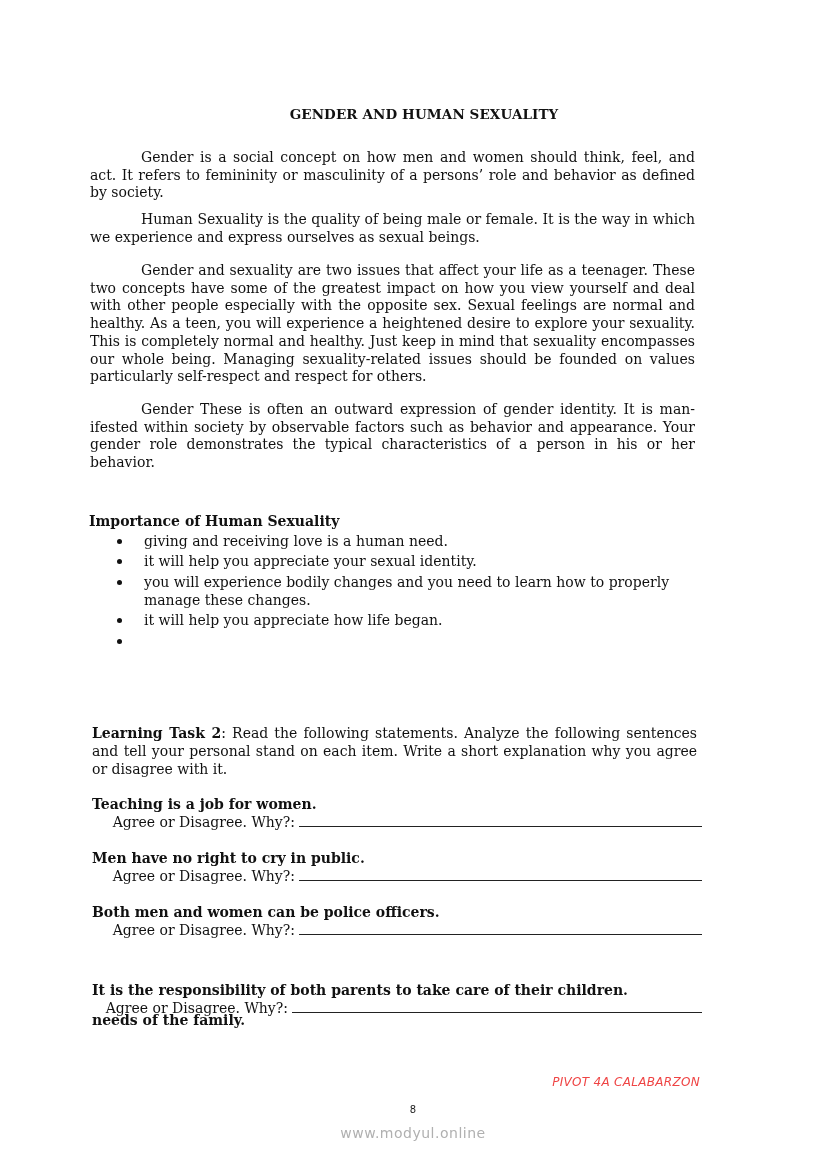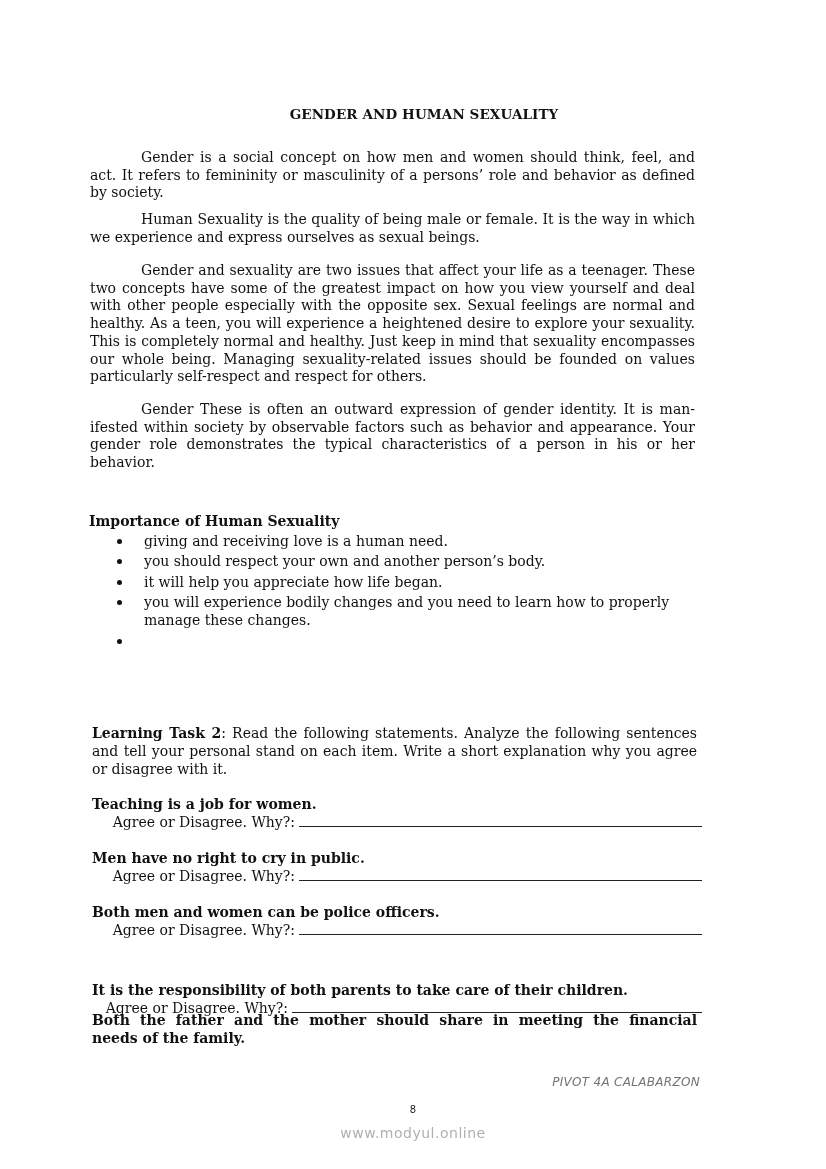--- a/index.html
+++ b/index.html
@@ -133,21 +133,21 @@
       text-align-last: justify;
     }
     .footer-brand {
       position: absolute;
       top: 1075px;
       right: 126px;
       font-family: "DejaVu Sans", "Liberation Sans", sans-serif;
       font-style: italic;
       font-size: 12px;
       letter-spacing: 0.3px;
-      color: #737373;
+      color: #ef4444;
     }
     .page-num {
       position: absolute;
       top: 1104px;
       left: 0;
       width: 826px;
       text-align: center;
       font-family: "DejaVu Sans", "Liberation Sans", sans-serif;
       font-size: 10px;
       color: #222;
@@ -184,23 +184,23 @@
   </p>
 
   <p class="para" style="top:401px;">
     <span class="indent"></span><span class="lead">Gender These</span><span> is often an outward expression of gender identity. It is man­ifested within society by observable factors such as behavior and appearance. Your gender role demonstrates the typical characteristics of a person in his or her behavior.</span>
   </p>
 
   <h3 class="section-heading">Importance of Human Sexuality</h3>
 
   <ul class="bullet-list">
     <li><span class="dot"></span><span>giving and receiving love is a human need.</span></li>
-    <li><span class="dot"></span><span>you should respect your own and another person’s body.</span></li>
+    <li><span class="dot"></span><span>it will help you appreciate your sexual identity.</span></li>
+    <li><span class="dot"></span><span>you will experience bodily changes and you need to learn how to properly manage these changes.</span></li>
     <li><span class="dot"></span><span>it will help you appreciate how life began.</span></li>
-    <li><span class="dot"></span><span>you will experience bodily changes and you need to learn how to properly manage these changes.</span></li>
     <li><span class="dot"></span></li>
   </ul>
 
   <p class="task">
     <span class="lead">Learning Task 2</span><span>:</span><span> Read the following statements. Analyze the following sentences and tell your personal stand on each item. Write a short explanation why you agree or disagree with it.</span>
   </p>
 
   <div class="stmt" style="top:795px;">
     <span class="q">Teaching is a job for women.</span>
     <span class="ans"><span>Agree or Disagree. Why?:</span><span class="blank" style="width:403px;"></span></span>
@@ -215,21 +215,20 @@
     <span class="q">Both men and women can be police officers.</span>
     <span class="ans"><span>Agree or Disagree. Why?:</span><span class="blank" style="width:403px;"></span></span>
   </div>
 
   <div class="stmt" style="top:957px;margin-top:24px;">
     <span class="q">It is the responsibility of both parents to take care of their children.</span>
     <span class="ans"><span>Agree or Disagree. Why?:</span><span class="blank" style="width:410px;"></span></span>
   </div>
 
   <p class="last-stmt">
-    <span class="first-line">Both the father and the mother should share in meeting the financial</span>
     <span>needs of the family.</span>
   </p>
 
   <div class="footer-brand">PIVOT 4A CALABARZON</div>
   <div class="page-num">8</div>
   <div class="watermark">www.modyul.online</div>
 
 </div>
 
 </body></html>

